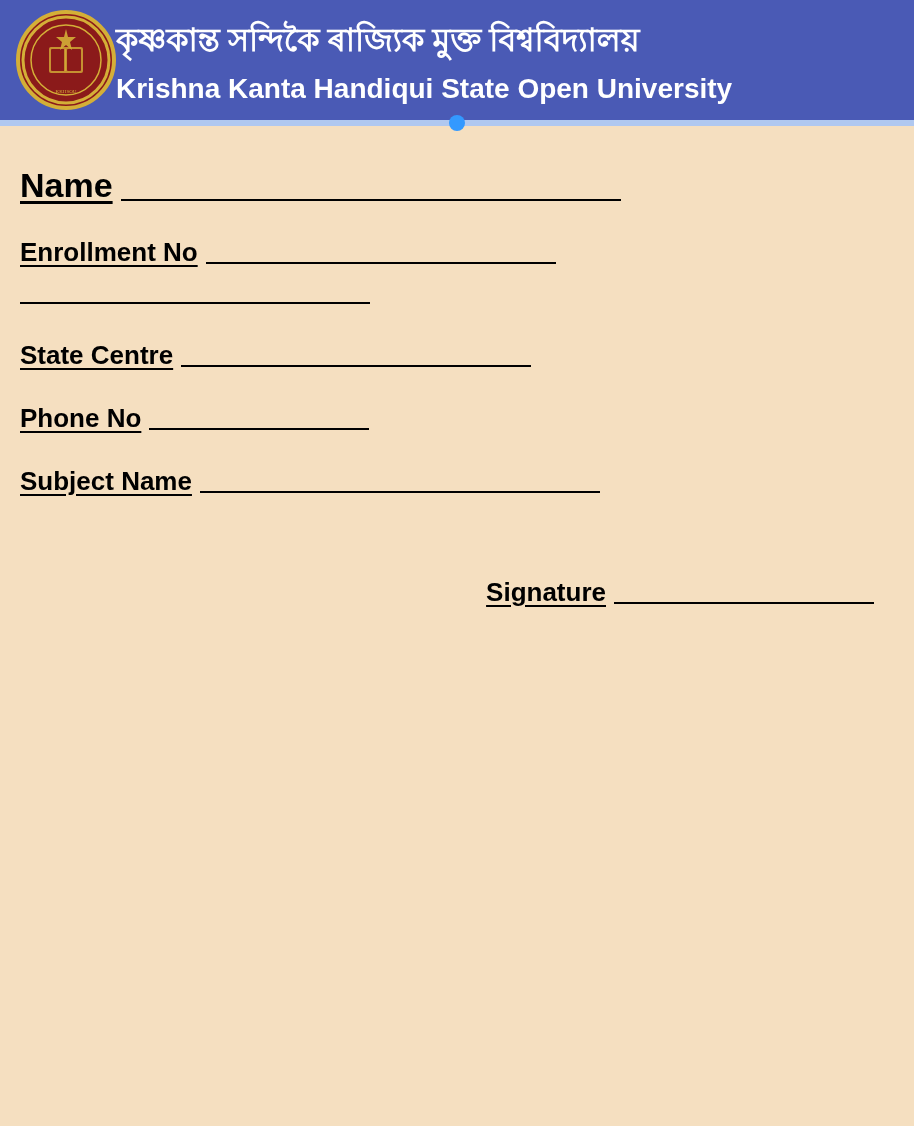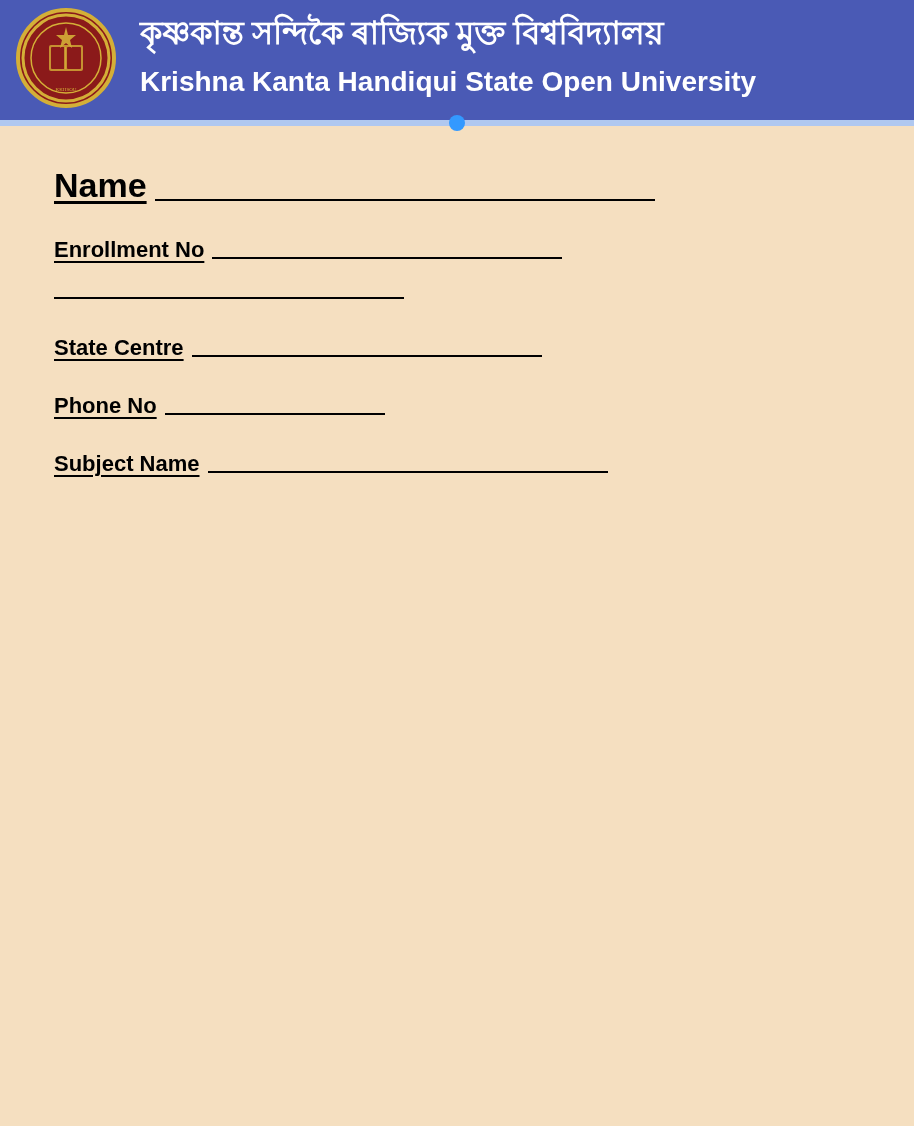--- a/index.html
+++ b/index.html
@@ -13,26 +13,25 @@
       min-height: 1126px;
       background-color: #f5dfc0;
       font-family: Arial, sans-serif;
       overflow-x: hidden;
     }
 
     
     .header {
       background-color: #4a5ab5;
       display: flex;
-      align-items: flex-start;
+      align-items: center;
       padding: 8px 16px;
       width: 100%;
       min-height: 120px;
       position: relative;
-      gap: 24px;
     }
 
     .header-text-block {
       display: flex;
       flex-direction: column;
       justify-content: center;
     }
 
     .header-bengali {
       color: #ffffff;
@@ -73,26 +72,25 @@
     .main-content {
       background-color: #f5dfc0;
       padding: 40px 20px 40px 20px;
       min-height: 1000px;
     }
 
     .form-field {
       display: flex;
       align-items: flex-end;
       margin-bottom: 32px;
-      margin-left: 34px;
     }
 
     .field-label {
       font-weight: 900;
-      font-size: 22px;
+      font-size: 26px;
       white-space: nowrap;
       margin-right: 8px;
       font-family: Arial Black, Arial, sans-serif;
       text-decoration: underline;
       text-underline-offset: 4px;
     }
 
     .field-label.large {
       font-size: 34px;
     }
@@ -215,14 +213,18 @@
   <div class="form-field">
     <span class="field-label">Phone No</span>
     <div class="field-line short"></div>
   </div>
 
   <div class="form-field">
     <span class="field-label">Subject Name</span>
     <div class="field-line xlarge"></div>
   </div>
 
+  <div class="signature-row">
+    <span class="signature-label">Signature</span>
+    <div class="signature-line"></div>
+  </div>
 
 </div>
 
 </body></html>

